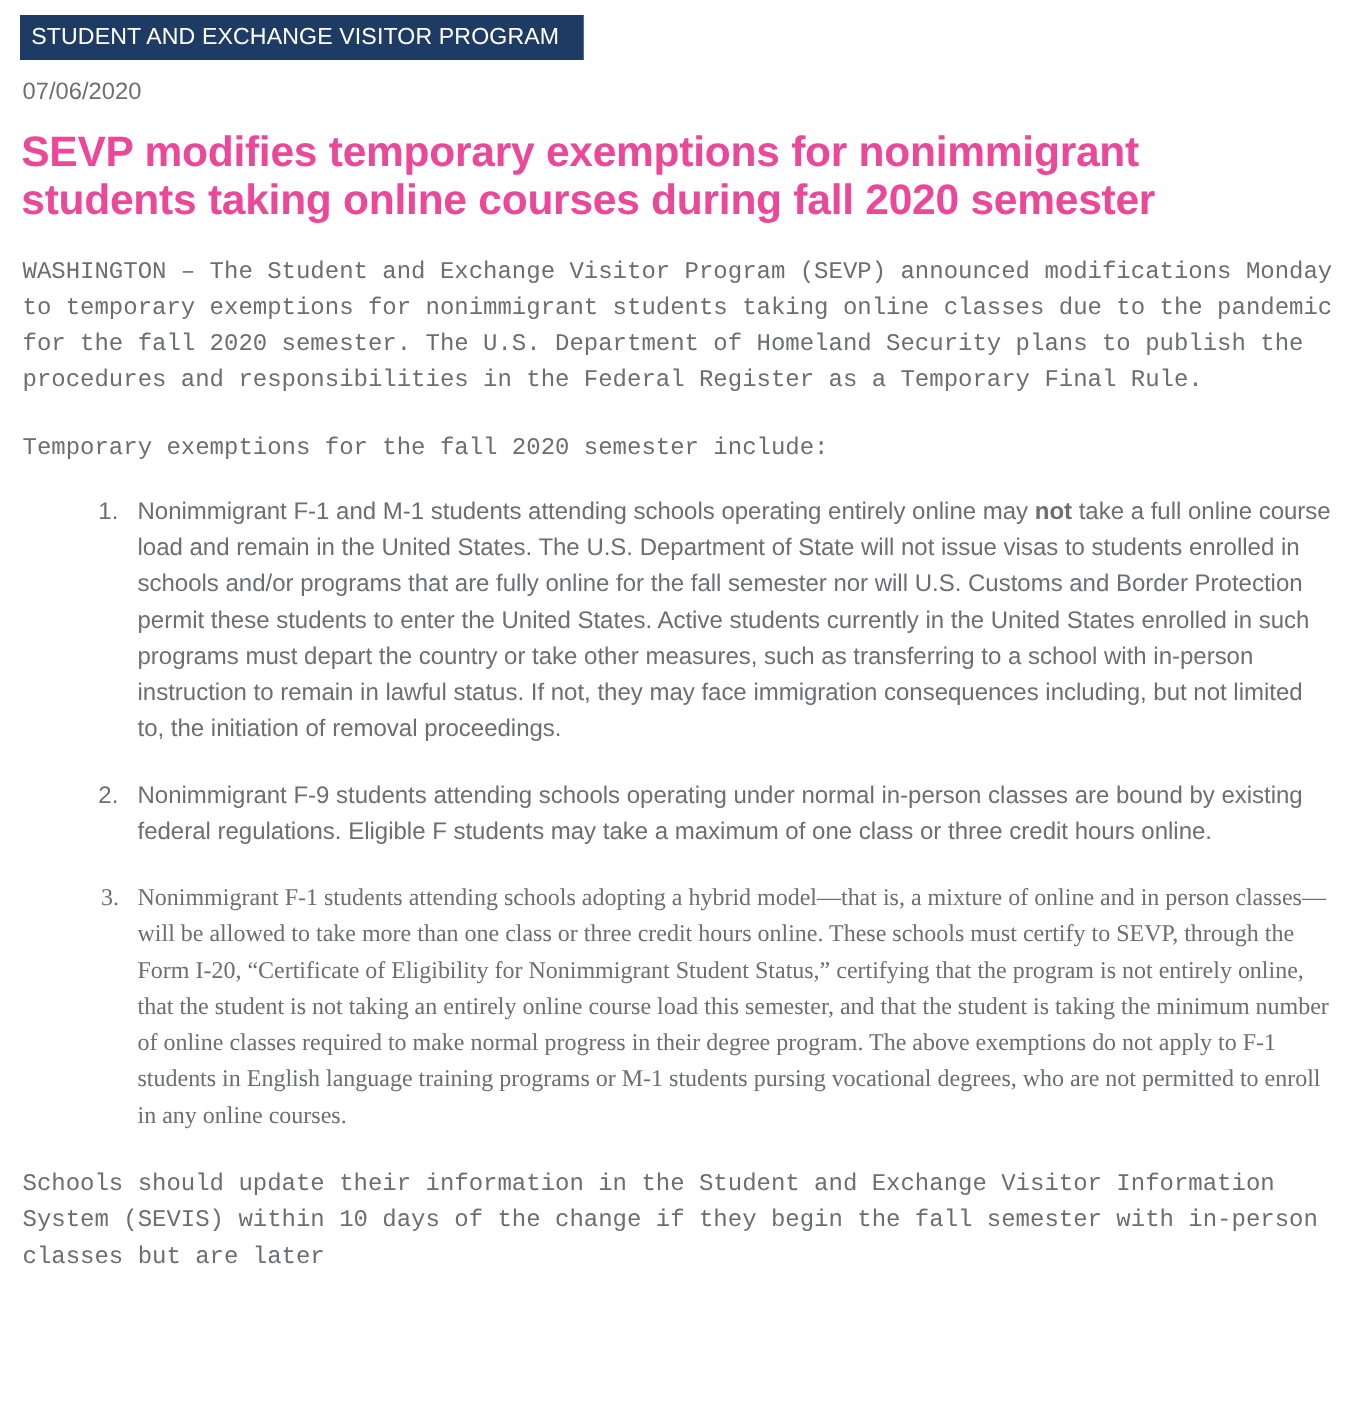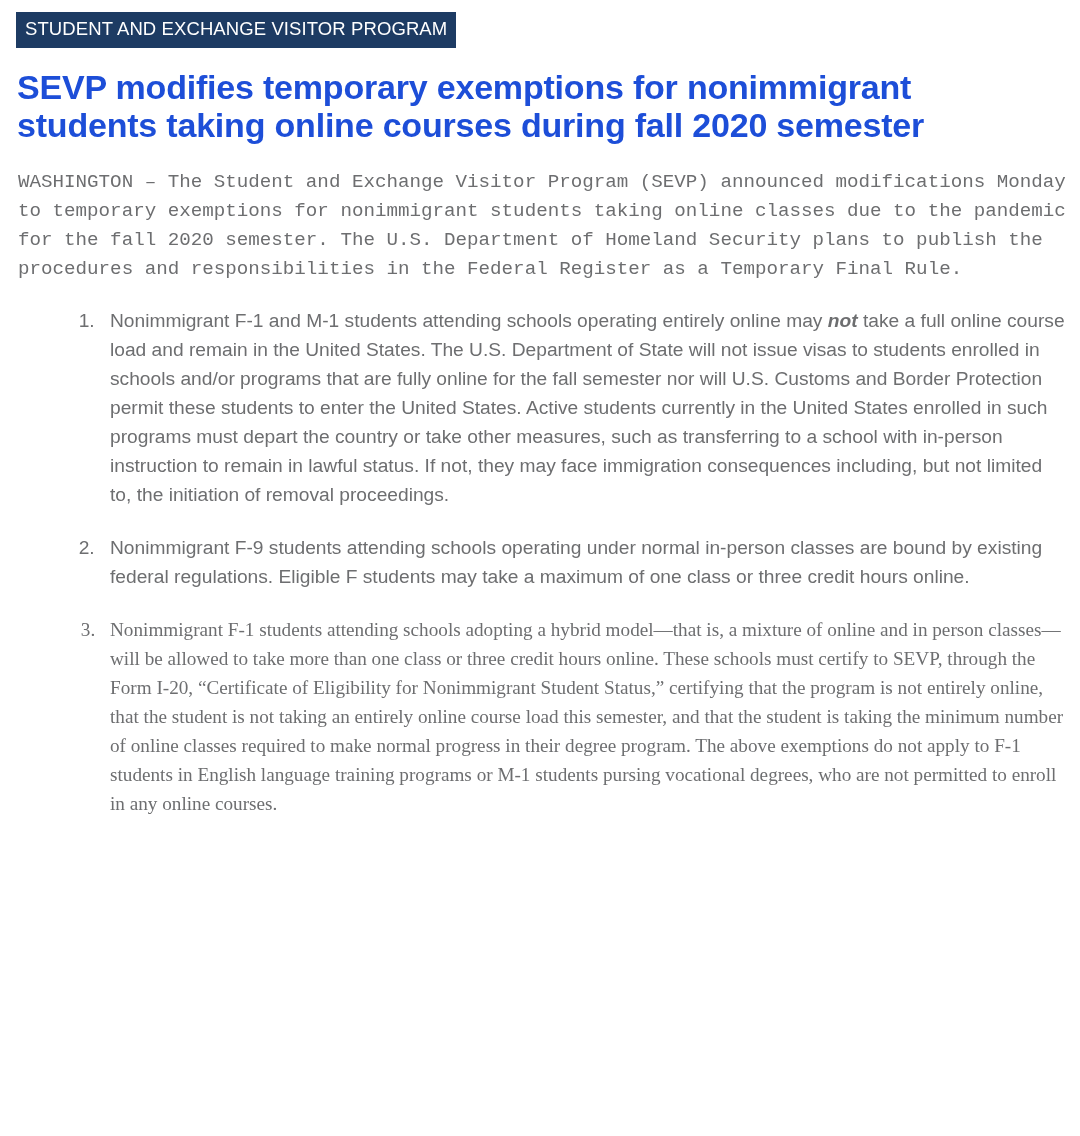--- a/index.html
+++ b/index.html
@@ -27,35 +27,35 @@
     display: block;
   }
   .program-banner {
     display: inline-block;
     background: #1d3b63;
     color: #ffffff;
     font-size: 18.5px;
     font-weight: 400;
     letter-spacing: 0.1px;
     line-height: 1;
-    padding: 8px 9px 9px 9px;
+    padding: 8px 20px 9px 9px;
     white-space: nowrap;
   }
 
   
   .release-date {
     color: #6e6e70;
     font-size: 19px;
     line-height: 1;
     margin: 16px 0 0 2px;
   }
 
   
   .headline {
-    color: #1d4ed8;
+    color: #ec4899;
     font-size: 34px;
     font-weight: 700;
     line-height: 38px;
     letter-spacing: -0.2px;
     margin: 20px 0 0 1px;
     max-width: 960px;
   }
 
   
   .body-text {
@@ -64,21 +64,20 @@
     line-height: 29px;
     margin: 24px 0 0 2px;
     max-width: 1062px;
     font-family: Liberation Mono, monospace;
   }
   .body-text.tight {
     margin-top: 25px;
   }
   .emph-not {
     font-weight: 700;
-    font-style: italic;
   }
 
   
   ol.exemption-list {
     margin: 22px 0 0 0;
     padding: 0 0 0 84px;
     list-style: decimal;
     color: #6d6e70;
     font-size: 19.2px;
     line-height: 29px;
@@ -107,32 +106,35 @@
 </style>
 </head>
 <body>
 
 <div class="page">
 
   <div class="banner-row">
     <span class="program-banner">STUDENT AND EXCHANGE VISITOR PROGRAM</span>
   </div>
 
+  <div class="release-date">07/06/2020</div>
 
   <h1 class="headline">SEVP modifies temporary exemptions for nonimmigrant students taking online courses during fall 2020 semester</h1>
 
   <p class="body-text">WASHINGTON – The Student and Exchange Visitor Program (SEVP) announced modifications Monday to temporary exemptions for nonimmigrant students taking online classes due to the pandemic for the fall 2020 semester. The U.S. Department of Homeland Security plans to publish the procedures and responsibilities in the Federal Register as a Temporary Final Rule.</p>
 
+  <p class="body-text tight">Temporary exemptions for the fall 2020 semester include:</p>
 
   <ol class="exemption-list">
     <li>
       <span class="li-text"><span>Nonimmigrant F-1 and M-1 students attending schools operating entirely online may </span><span class="emph-not">not</span><span> take a full online course load and remain in the United States. The U.S. Department of State will not issue visas to students enrolled in schools and/or programs that are fully online for the fall semester nor will U.S. Customs and Border Protection permit these students to enter the United States. Active students currently in the United States enrolled in such programs must depart the country or take other measures, such as transferring to a school with in-person instruction to remain in lawful status. If not, they may face immigration consequences including, but not limited to, the initiation of removal proceedings.</span></span>
     </li>
     <li>
       <span class="li-text">Nonimmigrant F-9 students attending schools operating under normal in-person classes are bound by existing federal regulations. Eligible F students may take a maximum of one class or three credit hours online.</span>
     </li>
     <li>
       <span class="li-text">Nonimmigrant F-1 students attending schools adopting a hybrid model—that is, a mixture of online and in person classes—will be allowed to take more than one class or three credit hours online. These schools must certify to SEVP, through the Form I-20, “Certificate of Eligibility for Nonimmigrant Student Status,” certifying that the program is not entirely online, that the student is not taking an entirely online course load this semester, and that the student is taking the minimum number of online classes required to make normal progress in their degree program. The above exemptions do not apply to F-1 students in English language training programs or M-1 students pursing vocational degrees, who are not permitted to enroll in any online courses.</span>
     </li>
   </ol>
 
+  <p class="body-text closing-para">Schools should update their information in the Student and Exchange Visitor Information System (SEVIS) within 10 days of the change if they begin the fall semester with in-person classes but are later</p>
 
 </div>
 
 </body></html>

